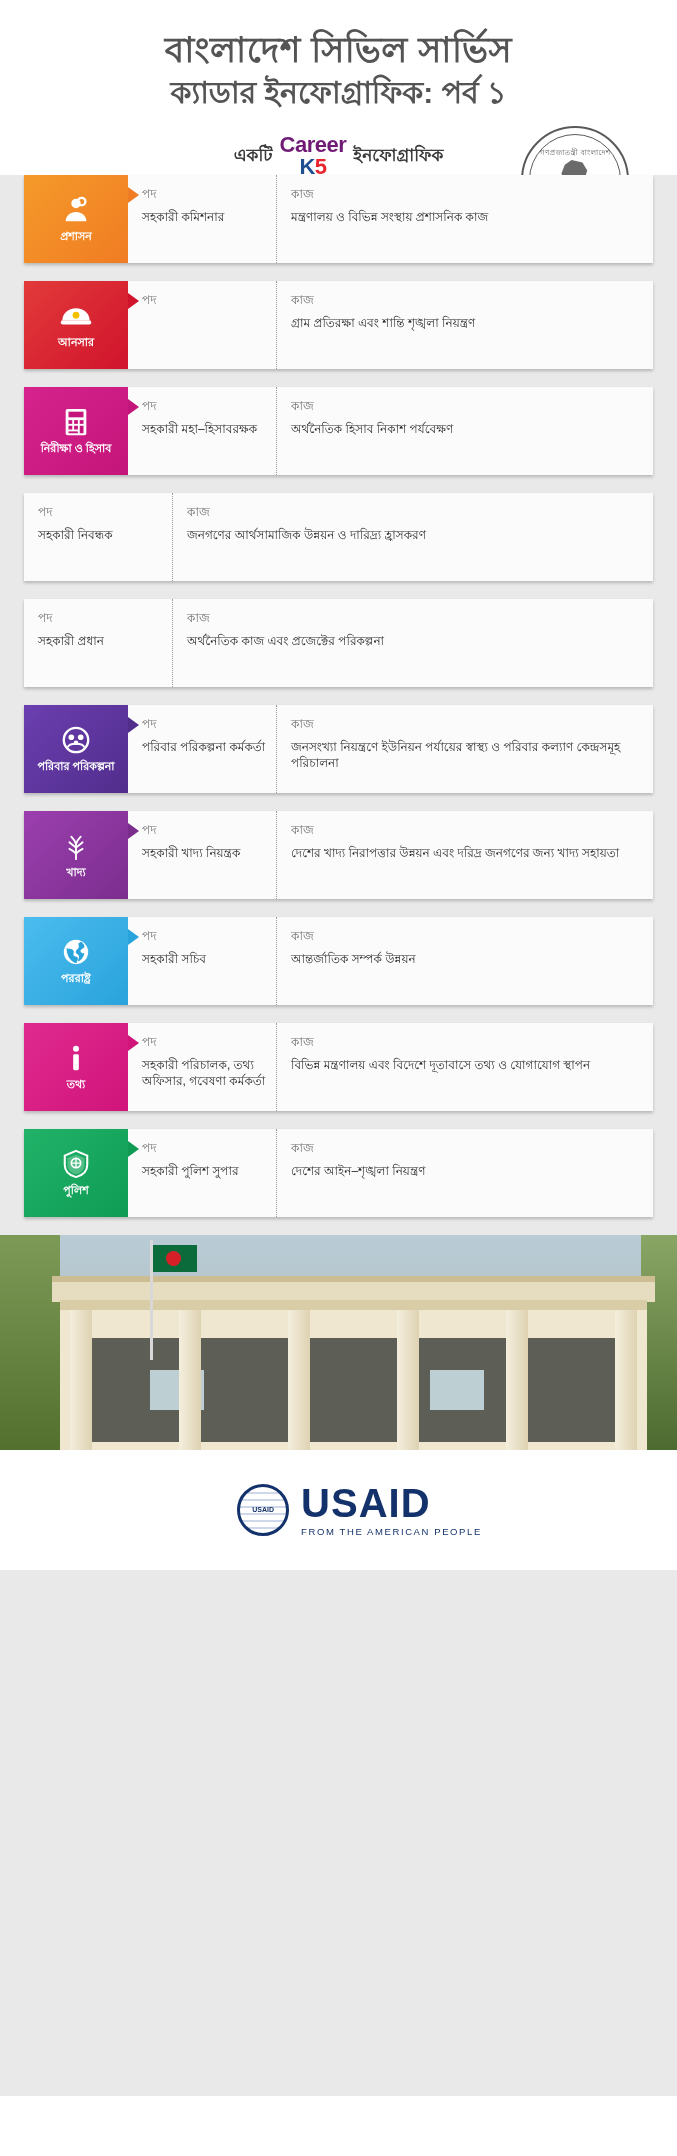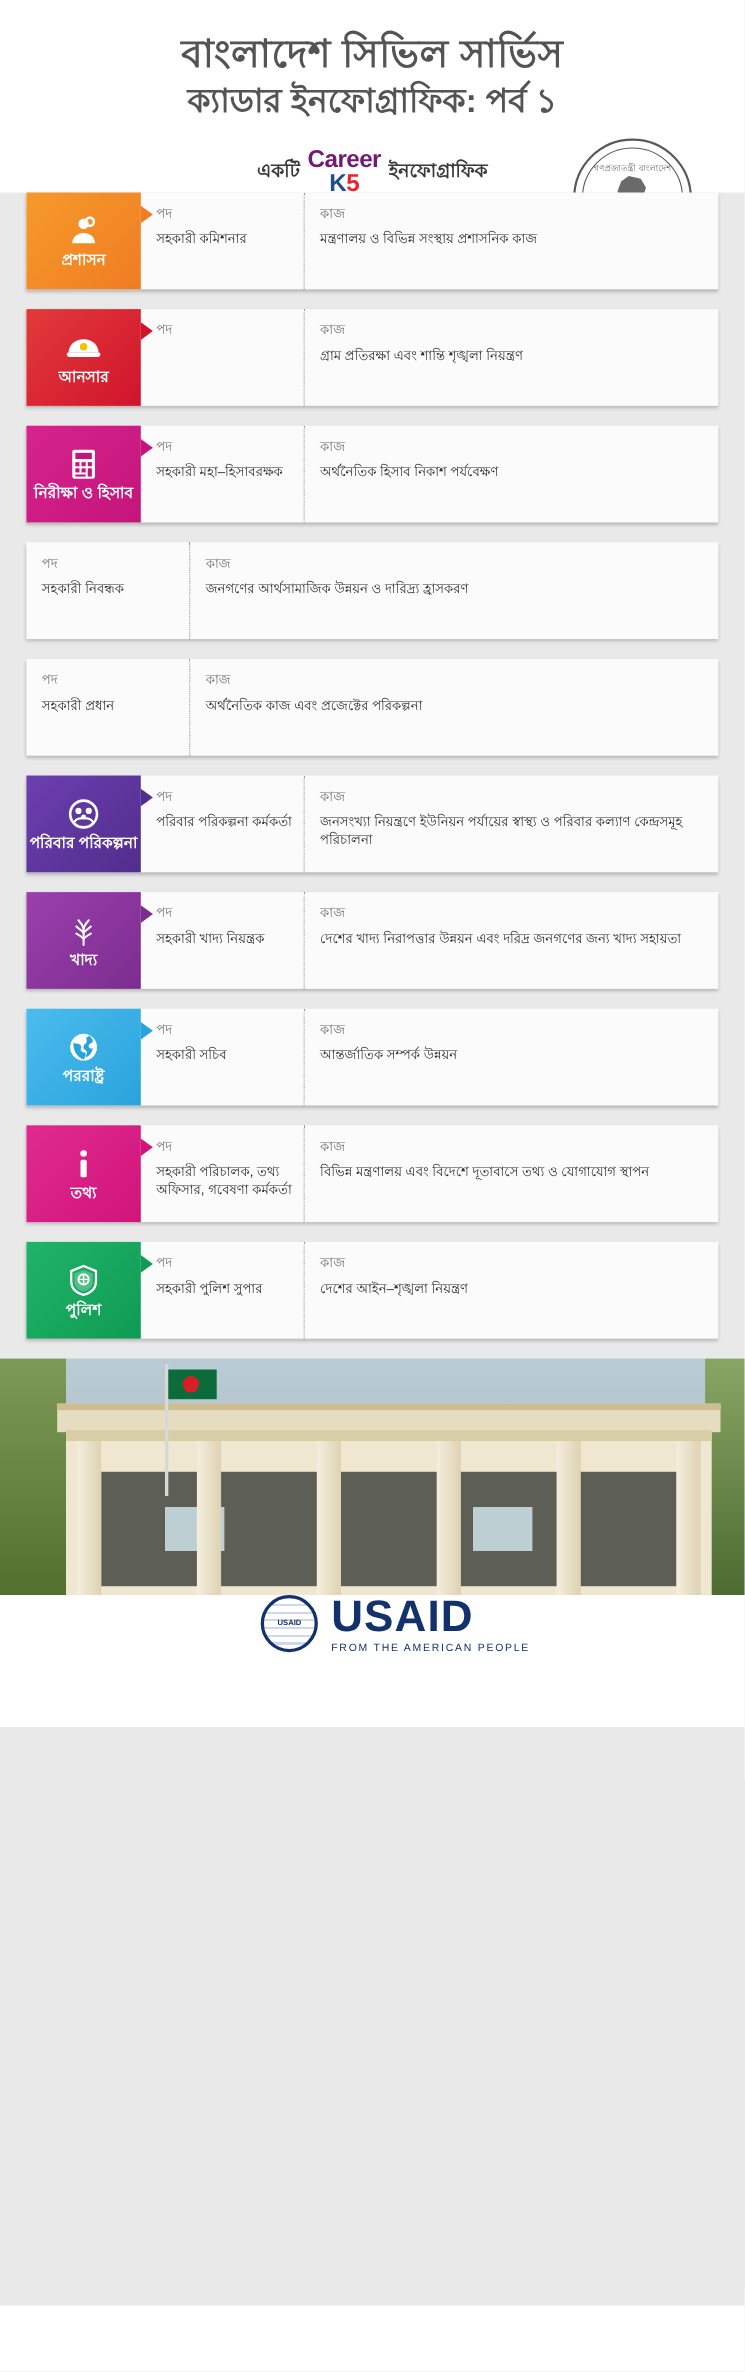--- a/index.html
+++ b/index.html
@@ -128,21 +128,21 @@
     padding: 4px 2px;
   }
   .card-tab .tab-icon {
     height: 30px;
     display: flex;
     align-items: center;
     justify-content: center;
     margin-bottom: 4px;
   }
   .card-tab .tab-label {
-    font-size: 14px;
+    font-size: 11px;
     font-weight: bold;
     line-height: 15px;
   }
   .card-tab::after {
     content: "";
     position: absolute;
     right: -11px;
     top: 12px;
     border-top: 8px solid transparent;
     border-bottom: 8px solid transparent;
@@ -227,21 +227,21 @@
     content: ""; width: 15px; height: 15px; border-radius: 50%;
     background: #d62028; margin-left: -3px;
   }
 
   
   .usaid-bar {
     width: 677px;
     height: 120px;
     background: #ffffff;
     display: flex;
-    align-items: flex-start;
+    align-items: center;
     justify-content: center;
     gap: 12px;
     padding-left: 42px;
   }
   .usaid-seal {
     width: 52px; height: 52px; border-radius: 50%;
     border: 3px solid #13326b;
     display: flex; align-items: center; justify-content: center;
     font-size: 7px; color: #13326b; text-align: center; font-weight: bold;
     line-height: 8px;

